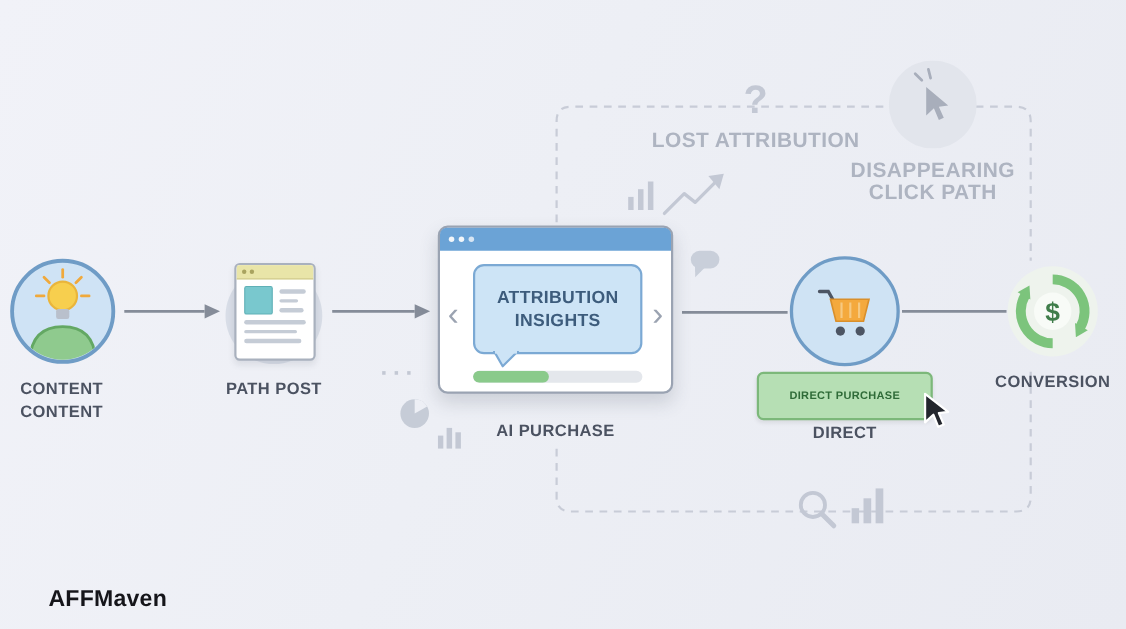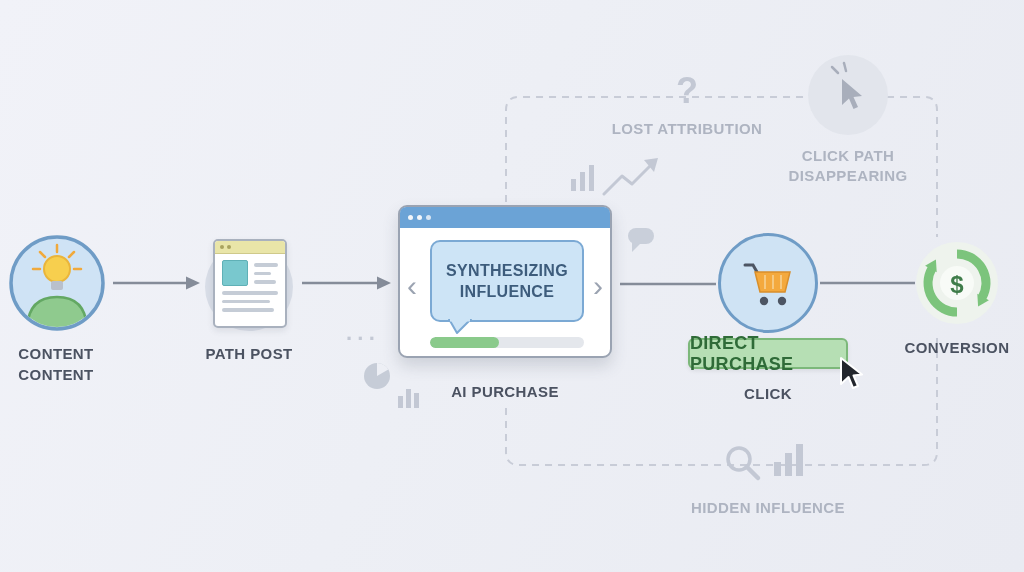--- a/index.html
+++ b/index.html
@@ -7,21 +7,21 @@
   body { font-family:"Liberation Sans", sans-serif; }
   .canvas { position:relative; width:1024px; height:572px; overflow:hidden;
             background:linear-gradient(115deg,#f1f2f8 0%,#edeff5 45%,#e9ebf2 100%); }
   .abs { position:absolute; }
   svg { display:block; }
 
   
   .label { position:absolute; font-weight:700; color:#4b5261; font-size:15px;
            letter-spacing:.4px; text-align:center; transform:translateX(-50%);
            white-space:nowrap; line-height:21px; }
-  .ghost-label { position:absolute; font-weight:700; color:#aeb4c1; font-size:15px;
+  .ghost-label { position:absolute; font-weight:700; color:#aeb4c1; font-size:19px;
            letter-spacing:.4px; text-align:center; transform:translateX(-50%);
            white-space:nowrap; line-height:20px; }
   .qmark { position:absolute; font-weight:700; font-size:36px; color:#c3c8d4;
            transform:translateX(-50%); }
   .ellipsis { position:absolute; font-weight:700; font-size:22px; color:#c3c8d4;
            letter-spacing:4px; }
 
   
   .blog-circle { position:absolute; left:205px; top:243px; width:88px; height:88px;
            border-radius:50%; background:#d8dde7; }
@@ -55,24 +55,24 @@
   .chev { position:absolute; top:62px; font-size:30px; color:#9ba3b1; font-weight:400; }
   .chev.left { left:7px; } .chev.right { right:7px; }
   .progress-track { position:absolute; left:30px; top:130px; width:154px; height:11px;
            background:#e4e7ec; border-radius:6px; overflow:hidden; }
   .progress-fill { height:100%; background:#8aca8b; border-radius:6px; }
 
   
   .buyer-circle { position:absolute; left:718px; top:233px; width:100px; height:100px;
            border-radius:50%; background:#cfe3f4; border:3px solid #6f9cc6;
            display:flex; align-items:center; justify-content:center; }
-  .purchase-btn { position:absolute; left:688px; top:338px; width:160px; height:31px;
+  .purchase-btn { position:absolute; left:688px; top:338px; width:160px; height:44px;
            background:#b6dfb4; border:2px solid #7cb87a; border-radius:6px;
            display:flex; align-items:center; justify-content:center;
-           font-weight:700; font-size:18px; color:#2f6b38; letter-spacing:.3px;
+           font-weight:700; font-size:10px; color:#2f6b38; letter-spacing:.3px;
            box-shadow:0 2px 4px rgba(0,0,0,.08); }
 
   
   .creator-svg { position:absolute; left:7px; top:233px; }
   .conversion-svg { position:absolute; left:909px; top:235px; }
 
   
   .bubble { position:absolute; left:628px; top:228px; width:26px; height:16px;
            background:#c9cfda; border-radius:8px; }
   .bubble::after { content:""; position:absolute; left:4px; top:14px;
@@ -106,22 +106,22 @@
 
   <svg class="abs" style="left:808px;top:55px" width="80" height="80" viewBox="0 0 80 80">
     <circle cx="40" cy="40" r="40" fill="#e2e5ec"></circle>
     <g>
       <path d="M34 24 L34 50 L41 43.5 L45.5 54 L50 52 L45.5 42 L54 41 Z" fill="#a8aebb"></path>
       <line x1="30" y1="18" x2="24" y2="12" stroke="#a8aebb" stroke-width="2.5" stroke-linecap="round"></line>
       <line x1="38" y1="16" x2="36" y2="8" stroke="#a8aebb" stroke-width="2.5" stroke-linecap="round"></line>
     </g>
   </svg>
   <div class="ghost-label" style="left:848px;top:146px">
+    <div>DISAPPEARING</div>
     <div>CLICK PATH</div>
-    <div>DISAPPEARING</div>
   </div>
 
   <svg class="abs" style="left:571px;top:161px" width="26" height="30" viewBox="0 0 26 30">
     <rect x="0" y="18" width="5" height="12" fill="#c3c8d4"></rect>
     <rect x="9" y="11" width="5" height="19" fill="#c3c8d4"></rect>
     <rect x="18" y="4" width="5" height="26" fill="#c3c8d4"></rect>
   </svg>
   <svg class="abs" style="left:602px;top:156px" width="58" height="42" viewBox="0 0 58 42">
     <polyline points="2,38 20,20 30,28 50,8" fill="none" stroke="#c3c8d4" stroke-width="3" stroke-linecap="round" stroke-linejoin="round"></polyline>
     <polygon points="42,4 56,2 52,16" fill="#c3c8d4"></polygon>
@@ -141,21 +141,20 @@
 
   <svg class="abs" style="left:722px;top:442px" width="42" height="42" viewBox="0 0 42 42">
     <circle cx="17" cy="17" r="11" fill="none" stroke="#c3c8d4" stroke-width="3.5"></circle>
     <line x1="25" y1="25" x2="36" y2="36" stroke="#c3c8d4" stroke-width="4.5" stroke-linecap="round"></line>
   </svg>
   <svg class="abs" style="left:774px;top:438px" width="34" height="38" viewBox="0 0 34 38">
     <rect x="0" y="24" width="7" height="14" fill="#c3c8d4"></rect>
     <rect x="11" y="15" width="7" height="23" fill="#c3c8d4"></rect>
     <rect x="22" y="6" width="7" height="32" fill="#c3c8d4"></rect>
   </svg>
-  <div class="ghost-label" style="left:768px;top:498px">HIDDEN INFLUENCE</div>
 
   <svg class="creator-svg" width="100" height="100" viewBox="-50 -50 100 100">
     <defs>
         <clipPath id="creatorClip">
           <circle cx="0" cy="0" r="44"></circle>
         </clipPath>
       </defs>
     <circle cx="0" cy="0" r="46" fill="#cfe3f5" stroke="#6f9cc6" stroke-width="3.5"></circle>
     <g clip-path="url(#creatorClip)">
       <path d="M-30 48 Q-30 14 0 14 Q30 14 30 48 Z" fill="#8fca8e" stroke="#63a863" stroke-width="2.5"></path>
@@ -199,22 +198,22 @@
 
   <div class="window">
     <div class="win-header">
       <span class="win-dot"></span>
       <span class="win-dot"></span>
       <span class="win-dot d3"></span>
     </div>
     <div class="chev left">‹</div>
     <div class="chev right">›</div>
     <div class="status-box">
-      <div>SYNTHESIZING</div>
-      <div>INFLUENCE</div>
+      <div>ATTRIBUTION</div>
+      <div>INSIGHTS</div>
     </div>
     <svg class="tail" width="24" height="16" viewBox="0 0 24 16">
       <polygon points="1,0 23,0 9,14" fill="#cde4f6" stroke="#7ba9d4" stroke-width="2" stroke-linejoin="round"></polygon>
       <rect x="2" y="0" width="20" height="2.5" fill="#cde4f6"></rect>
     </svg>
     <div class="progress-track">
       <div class="progress-fill" style="width:45%"></div>
     </div>
   </div>
   <div class="label" style="left:505px;top:381px">AI PURCHASE</div>
@@ -227,29 +226,30 @@
       <line x1="36" y1="19" x2="36" y2="33" stroke="#f6c981" stroke-width="2"></line>
       <line x1="44" y1="19" x2="44" y2="33" stroke="#f6c981" stroke-width="2"></line>
       <circle cx="27" cy="45" r="4.2" fill="#4d5563"></circle>
       <circle cx="45" cy="45" r="4.2" fill="#4d5563"></circle>
     </svg>
   </div>
   <div class="purchase-btn">DIRECT PURCHASE</div>
   <svg class="abs" style="left:838px;top:356px" width="30" height="36" viewBox="0 0 30 36">
     <path d="M3 2 L3 28 L10.5 21 L15 32 L20 30 L15.5 19.5 L24 18.5 Z" fill="#23262d" stroke="#ffffff" stroke-width="2" stroke-linejoin="round"></path>
   </svg>
-  <div class="label" style="left:768px;top:383px">CLICK</div>
+  <div class="label" style="left:768px;top:383px">DIRECT</div>
 
   <svg class="conversion-svg" width="96" height="96" viewBox="-48 -48 96 96">
     <circle cx="0" cy="0" r="41" fill="#eef3ed"></circle>
     <g>
       <path d="M 0 -29 A 29 29 0 0 1 25.1 14.5" fill="none" stroke="#7cc47c" stroke-width="9"></path>
       <polygon points="21.1,23.5 31.9,17.3 20.3,10.7" fill="#7cc47c"></polygon>
       <path d="M 0 29 A 29 29 0 0 1 -25.1 -14.5" fill="none" stroke="#7cc47c" stroke-width="9"></path>
       <polygon points="-21.1,-23.5 -31.9,-17.3 -20.3,-10.7" fill="#7cc47c"></polygon>
     </g>
     <circle cx="0" cy="0" r="17" fill="#f8fbf7"></circle>
     <text x="0" y="1" text-anchor="middle" dominant-baseline="central" font-family="Liberation Sans, sans-serif" font-size="24" font-weight="bold" fill="#3f7d4a">$</text>
   </svg>
   <div class="label" style="left:957px;top:337px">CONVERSION</div>
 
+  <div class="watermark">AFFMaven</div>
 
 </div>
 
 </body></html>

